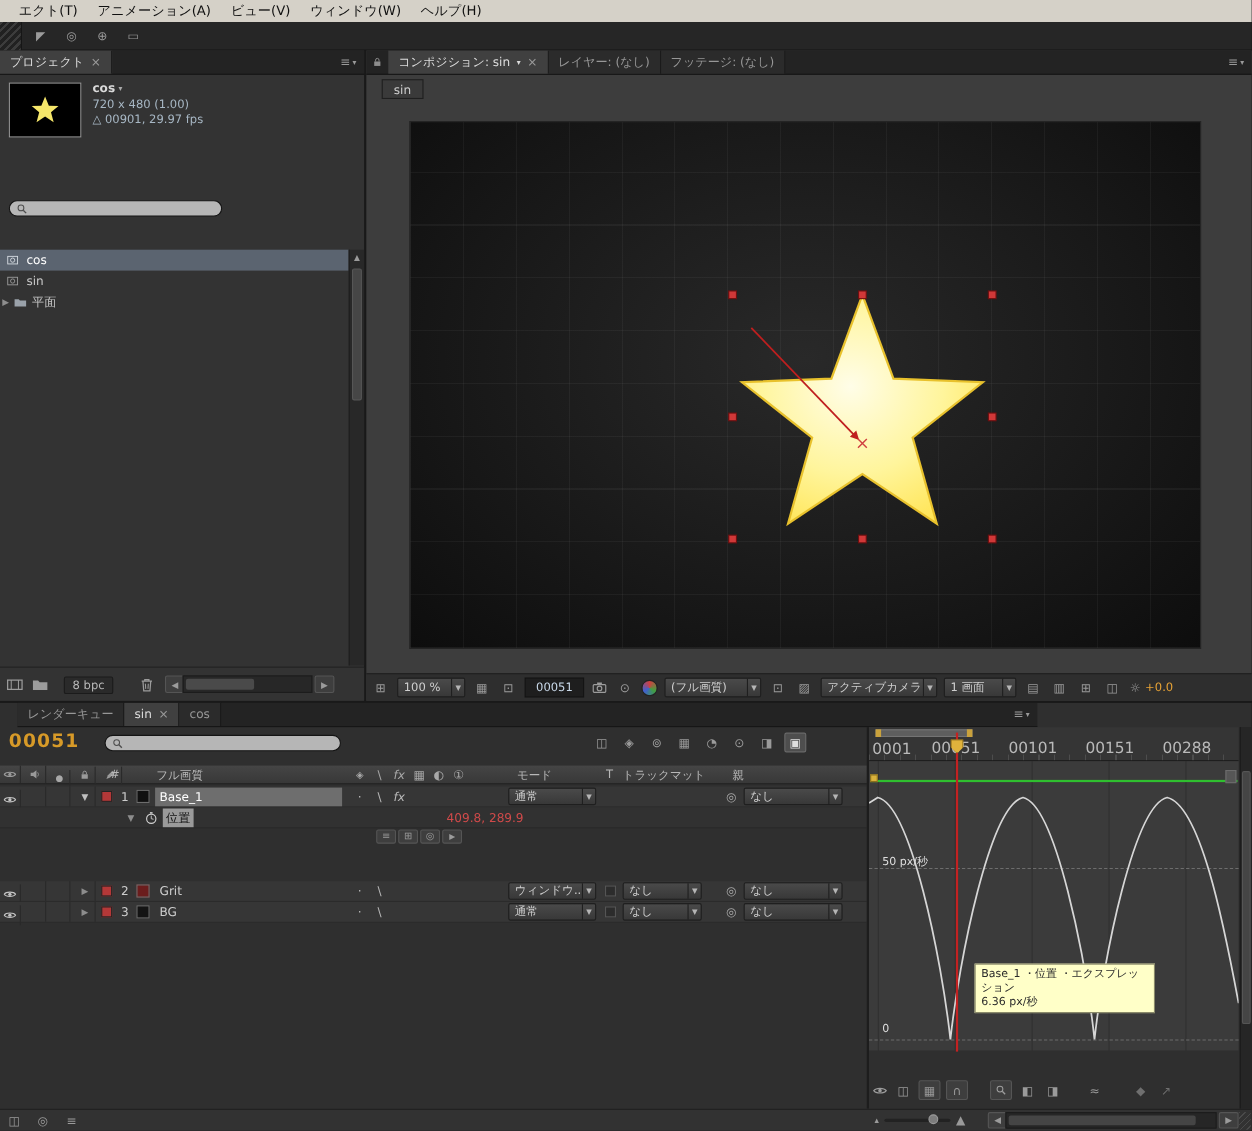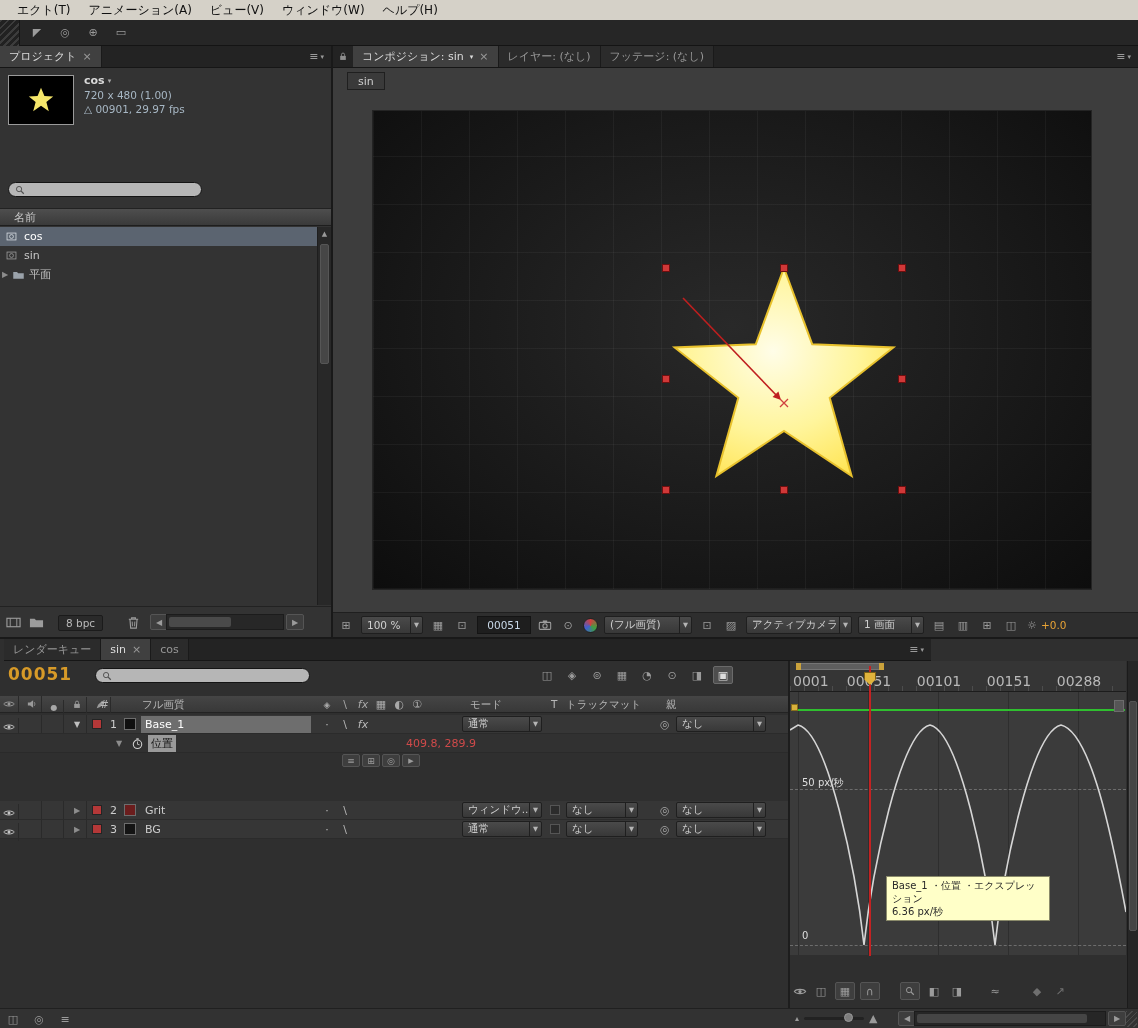--- a/index.html
+++ b/index.html
@@ -134,23 +134,20 @@
     <div style="color:#a7b7c4;font-size:10.5px">720 x 480 (1.00)</div>
     <div style="color:#a7b7c4;font-size:10.5px">△ 00901, 29.97 fps</div>
   </div>
 
   <div class="search r" style="left:8px;top:136px;width:194px">
     <svg class="ic" style="width:10px;height:10px;color:#4e4e4e">
         <use href="#i-mag"></use>
       </svg>
   </div>
 
-  <div class="r flex" style="left:0;top:162px;width:331px;height:18px;background:linear-gradient(#4e4e4e,#3a3a3a);border-top:1px solid #222;border-bottom:1px solid #1e1e1e;padding-left:14px;color:#c6c6c6">
-    <span>名前</span>
-  </div>
 
   <div class="r flex" style="left:0;top:181px;width:317px;height:19px;background:#5b6470;color:#fff;padding-left:5px;gap:6px">
     <svg class="ic" style="width:13px;height:11px;color:#d4dae0">
         <use href="#i-comp"></use>
       </svg>
     <span>cos</span>
   </div>
   <div class="r flex" style="left:0;top:200px;width:317px;height:19px;color:#c6c6c6;padding-left:5px;gap:6px">
     <svg class="ic" style="width:13px;height:11px;color:#9a9a9a">
         <use href="#i-comp"></use>
@@ -285,21 +282,21 @@
     <span class="gbtn">◫</span>
     <span class="flex" style="gap:3px">
       <span class="gbtn" style="min-width:12px">☼</span>
       <span style="color:#e8a335;font-size:10.5px">+0.0</span>
     </span>
   </div>
 </div>
 
 <div class="r" style="left:0;top:639px;width:1138px;height:389px;background:#2f2f2f">
 
-  <div class="r tabbar" style="left:4px;top:0;width:927px;height:22px">
+  <div class="r tabbar" style="left:16px;top:0;width:927px;height:22px">
     <div class="tab">
       <span>レンダーキュー</span>
     </div>
     <div class="tab active">
       <span>sin</span>
       <span class="x">×</span>
     </div>
     <div class="tab">
       <span>cos</span>
     </div>

